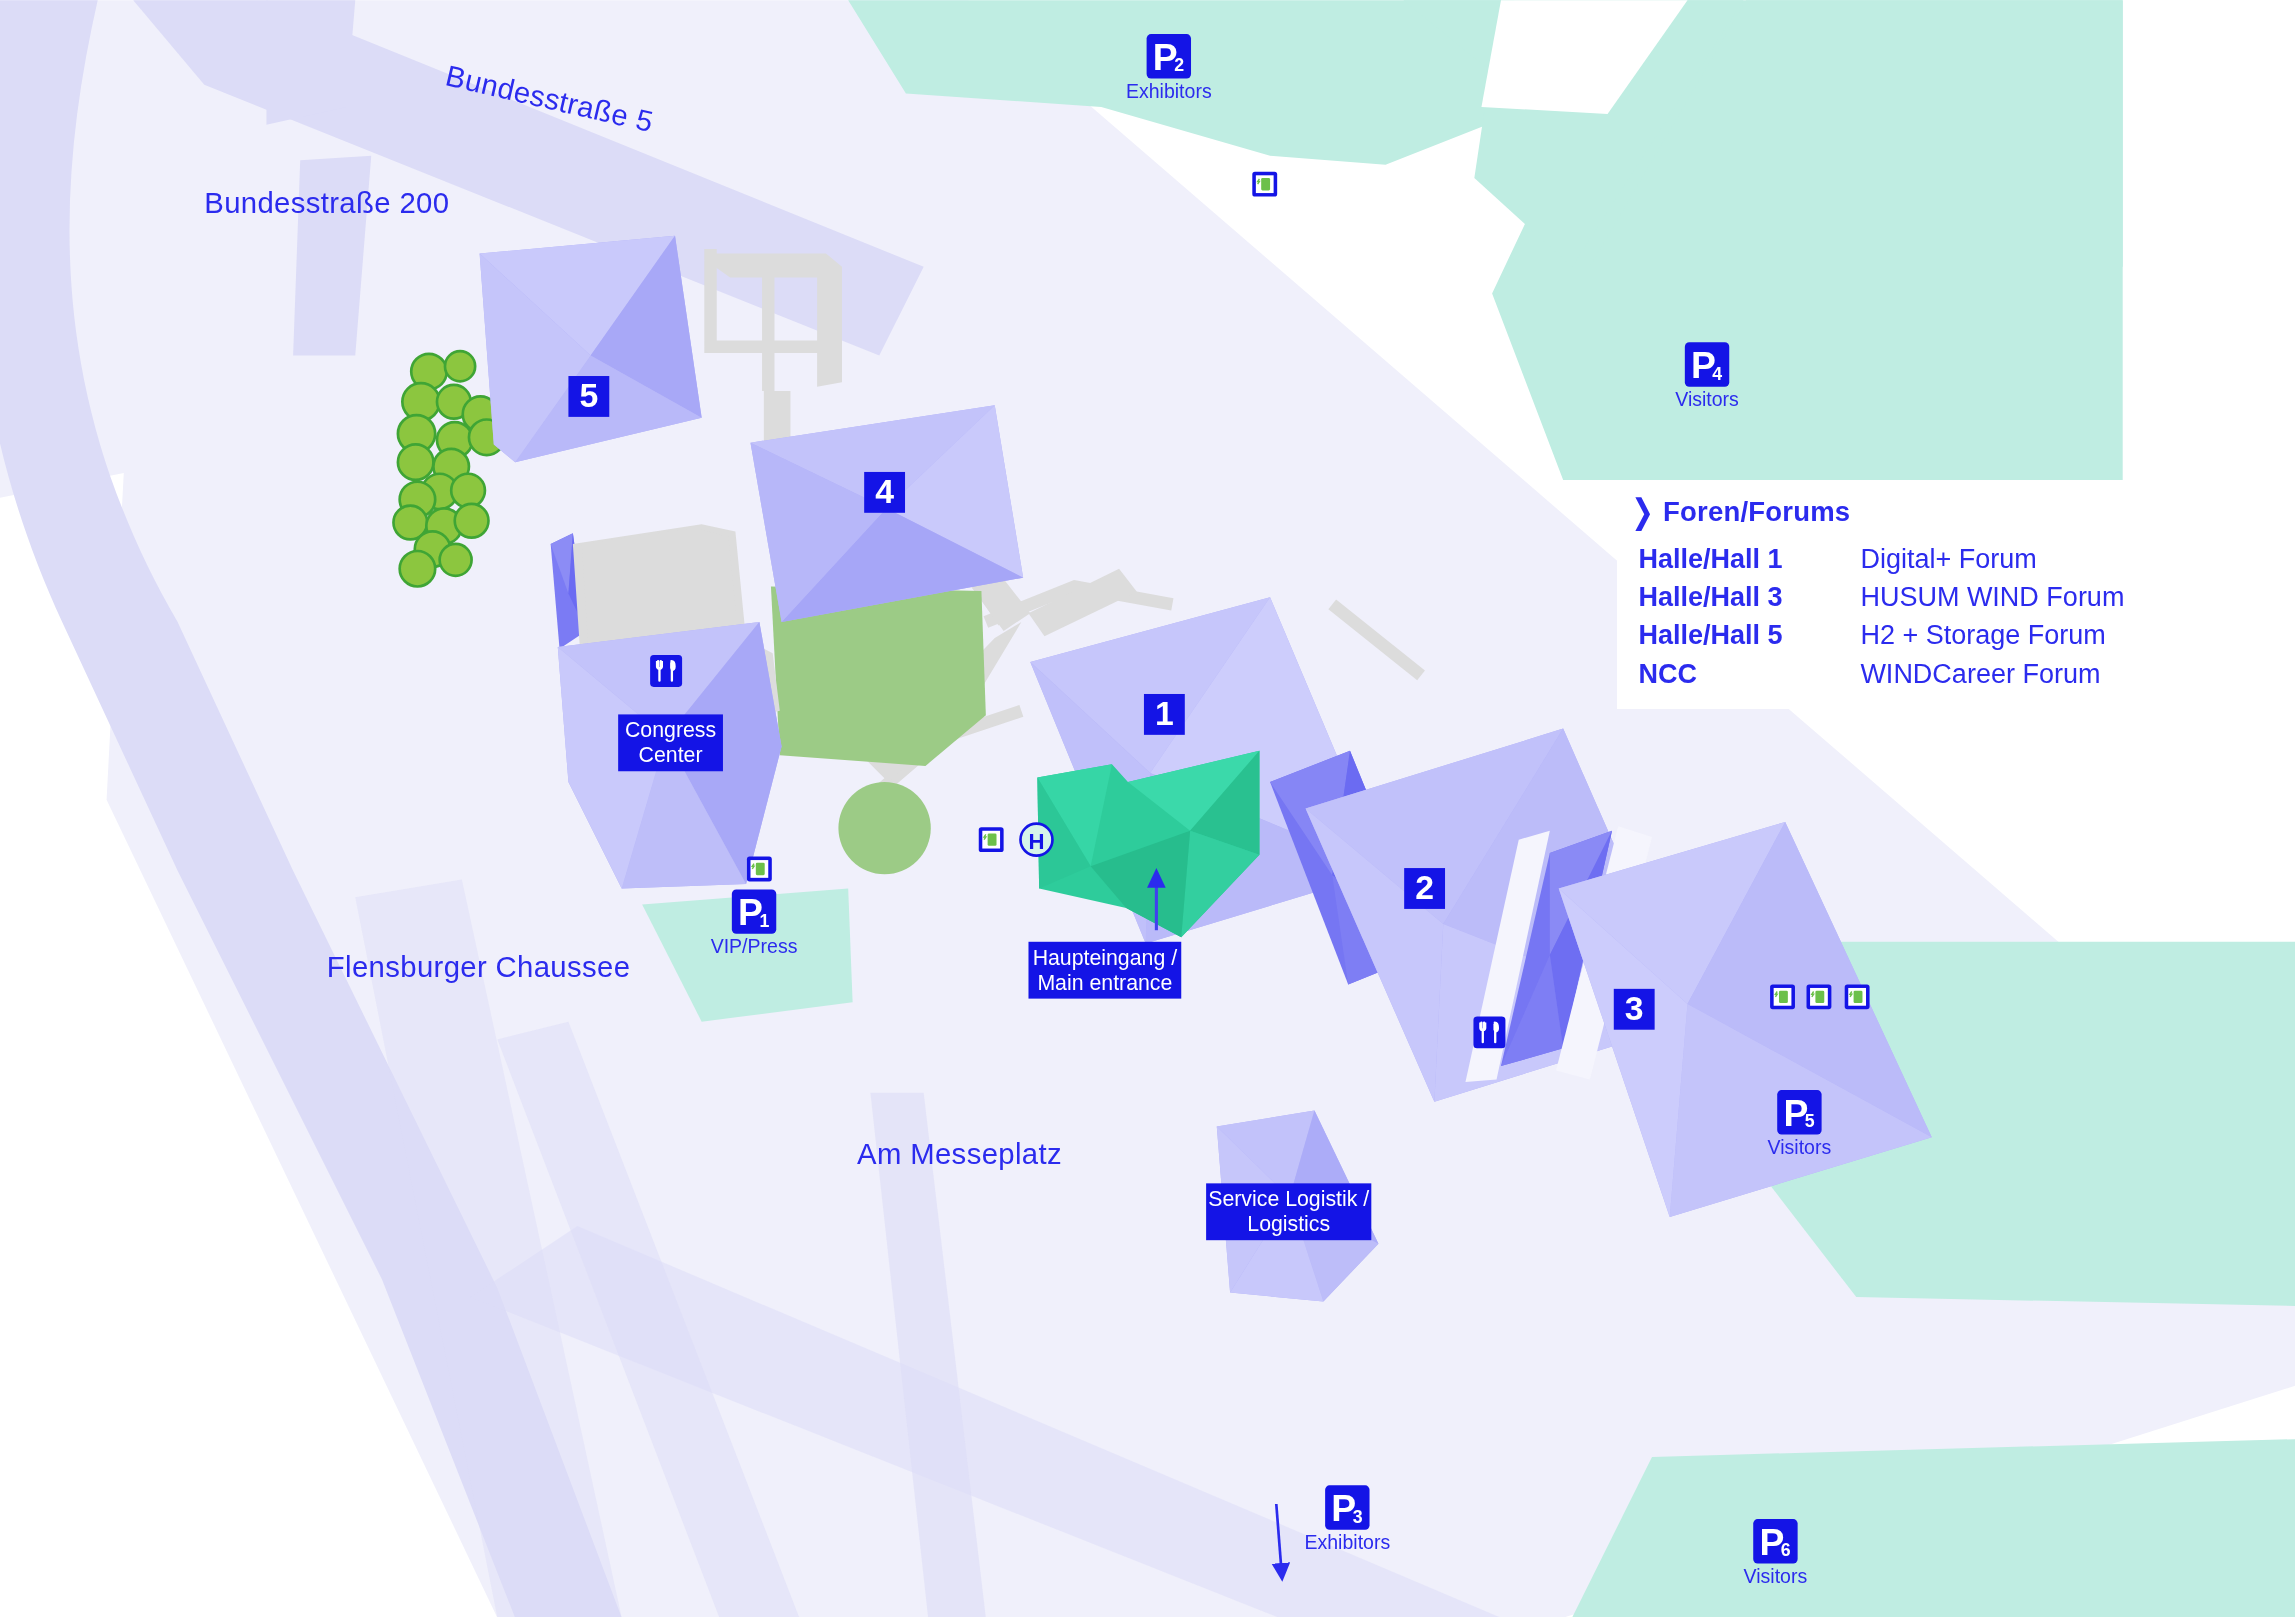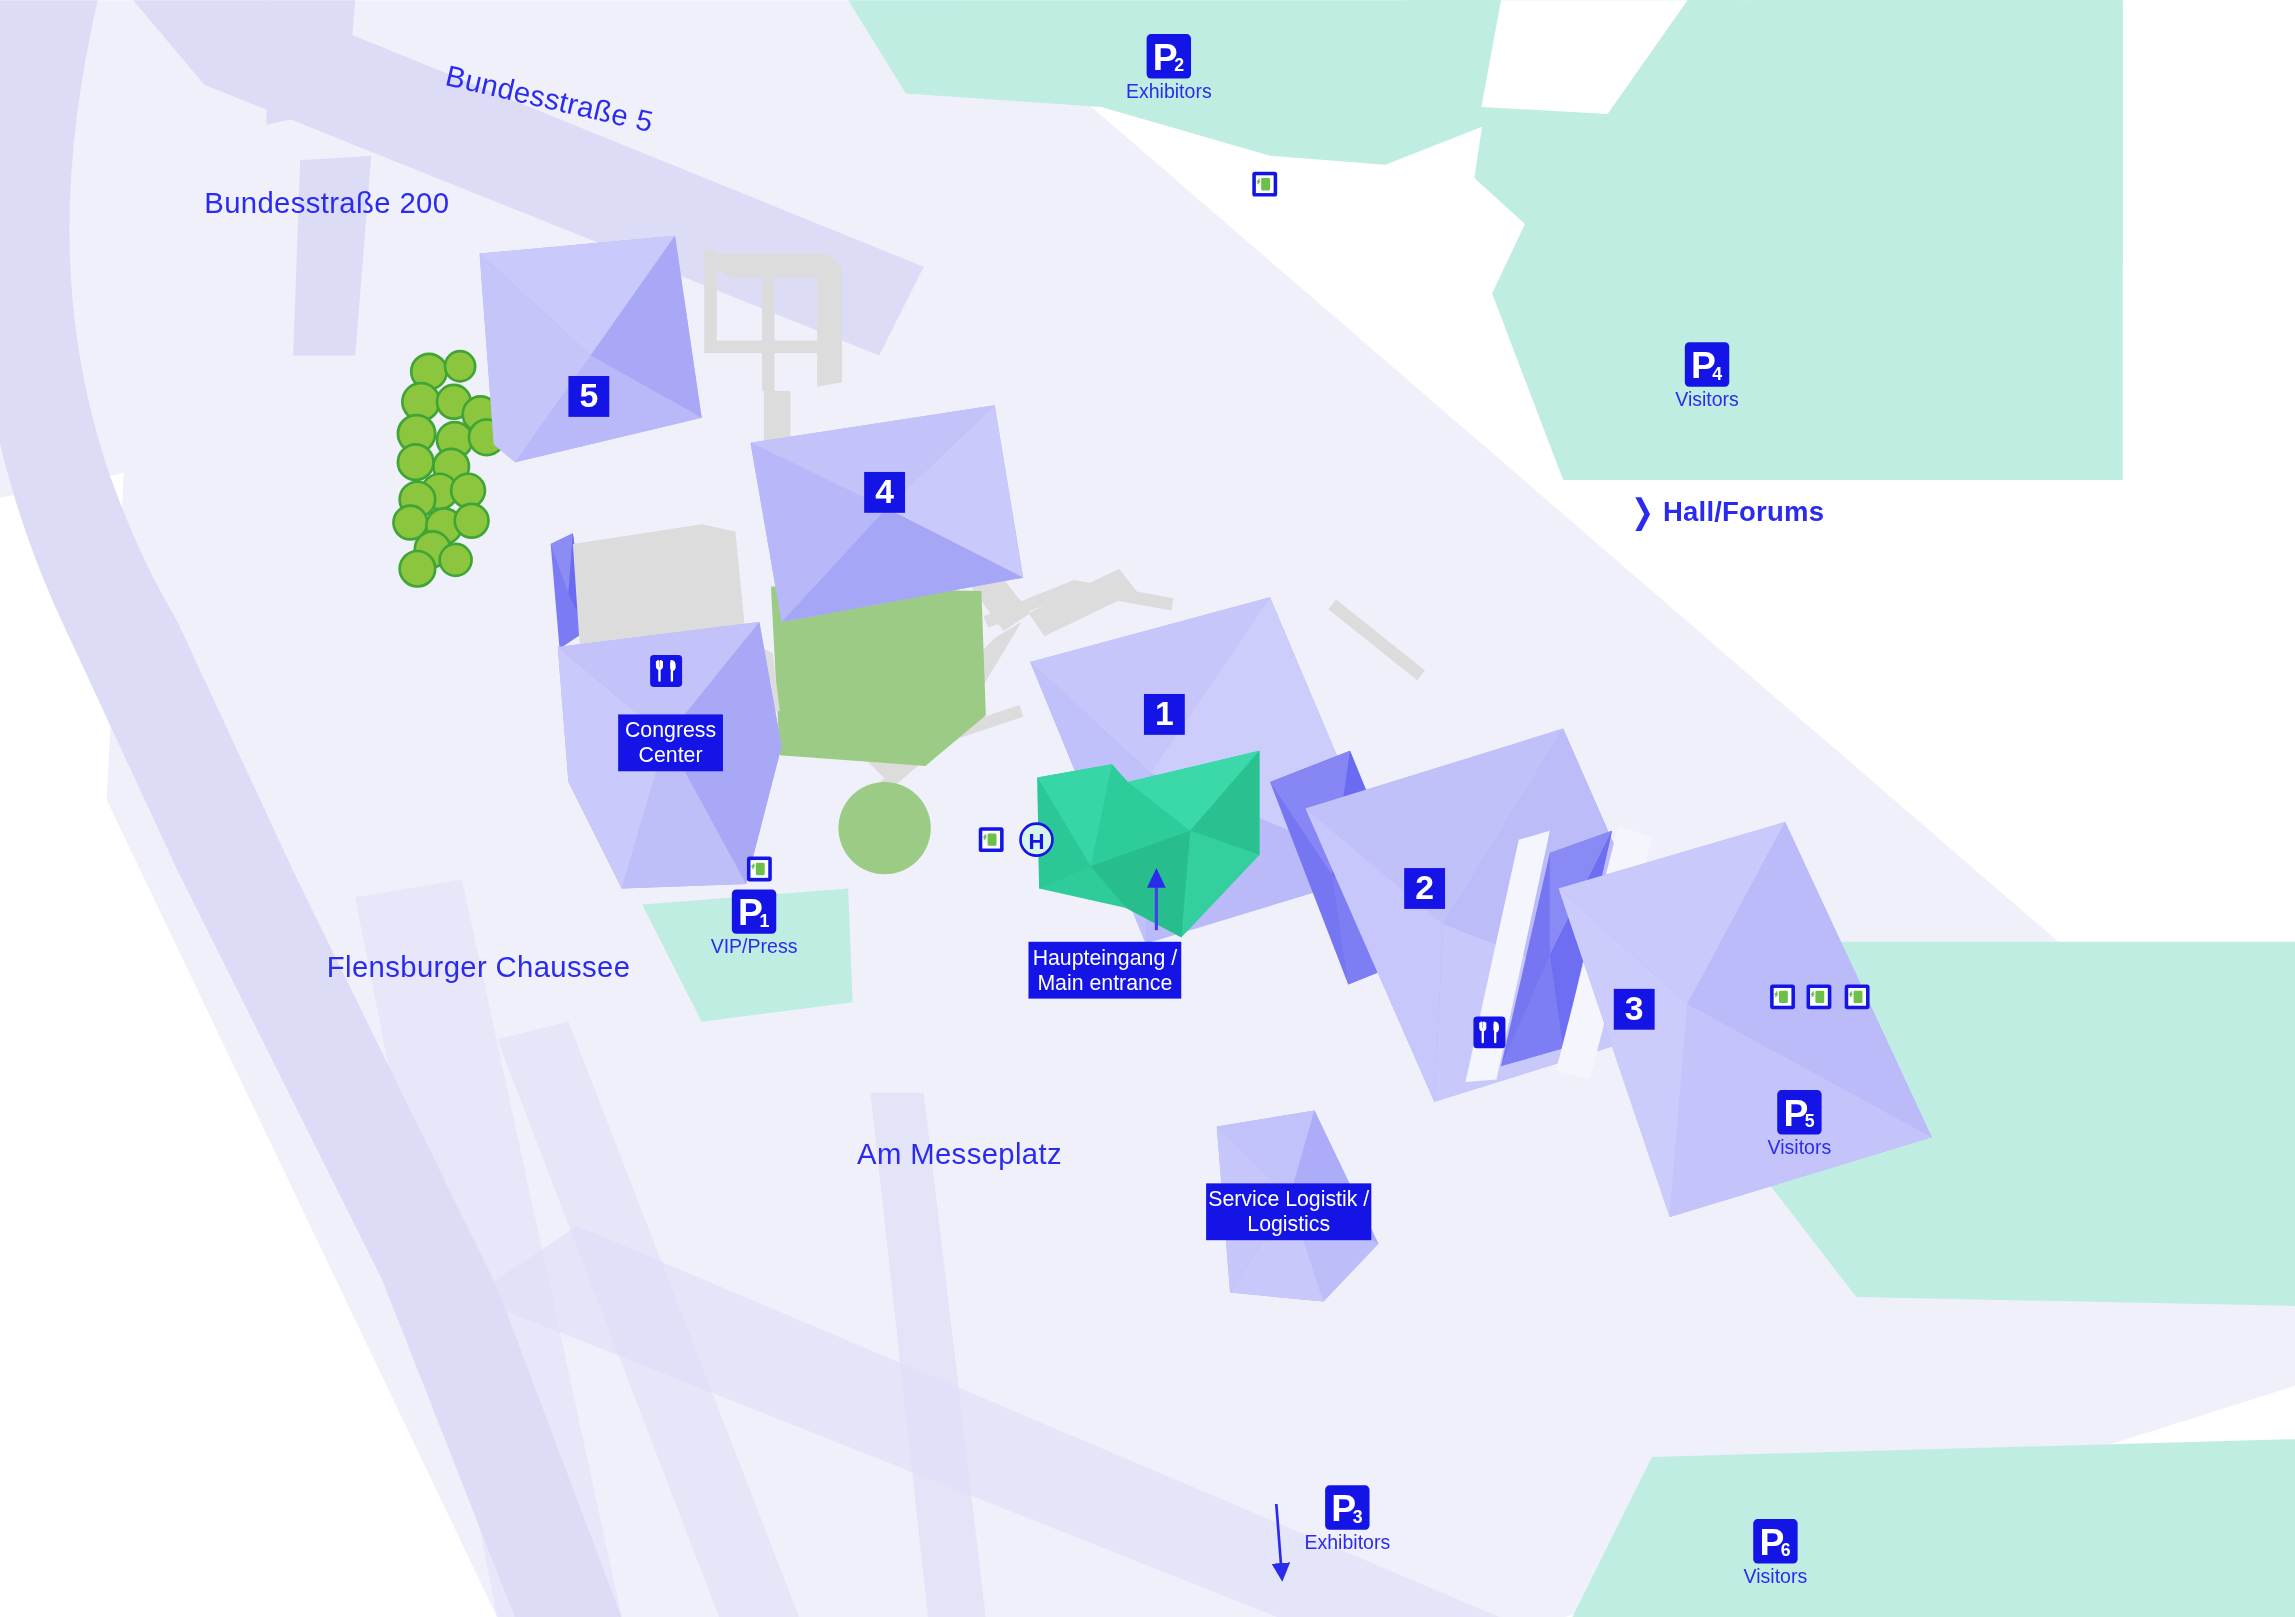--- a/index.html
+++ b/index.html
@@ -394,18 +394,38 @@
     <g>
       <circle cx="1167" cy="945" r="18" fill="#D6F4EA" stroke="#1414E6" stroke-width="3"></circle>
       <text fill="#1414E6" font-family="Liberation Sans, sans-serif" font-weight="bold" font-size="25" text-anchor="middle" x="1167" y="955">H</text>
     </g>
 
   </svg>
 
   <div id="legend">
     <div class="lg-title">
       <span class="chev">❯</span>
-      <span>Hall/Forums</span>
+      <span>Foren/Forums</span>
     </div>
+    <table>
+      <tbody>
+        <tr>
+          <td class="hall">Halle/Hall 1</td>
+          <td class="forum">Digital+ Forum</td>
+        </tr>
+        <tr>
+          <td class="hall">Halle/Hall 3</td>
+          <td class="forum">HUSUM WIND Forum</td>
+        </tr>
+        <tr>
+          <td class="hall">Halle/Hall 5</td>
+          <td class="forum">H2 + Storage Forum</td>
+        </tr>
+        <tr>
+          <td class="hall">NCC</td>
+          <td class="forum">WINDCareer Forum</td>
+        </tr>
+      </tbody>
+    </table>
   </div>
 
 </div>
 
 
 </body></html>

